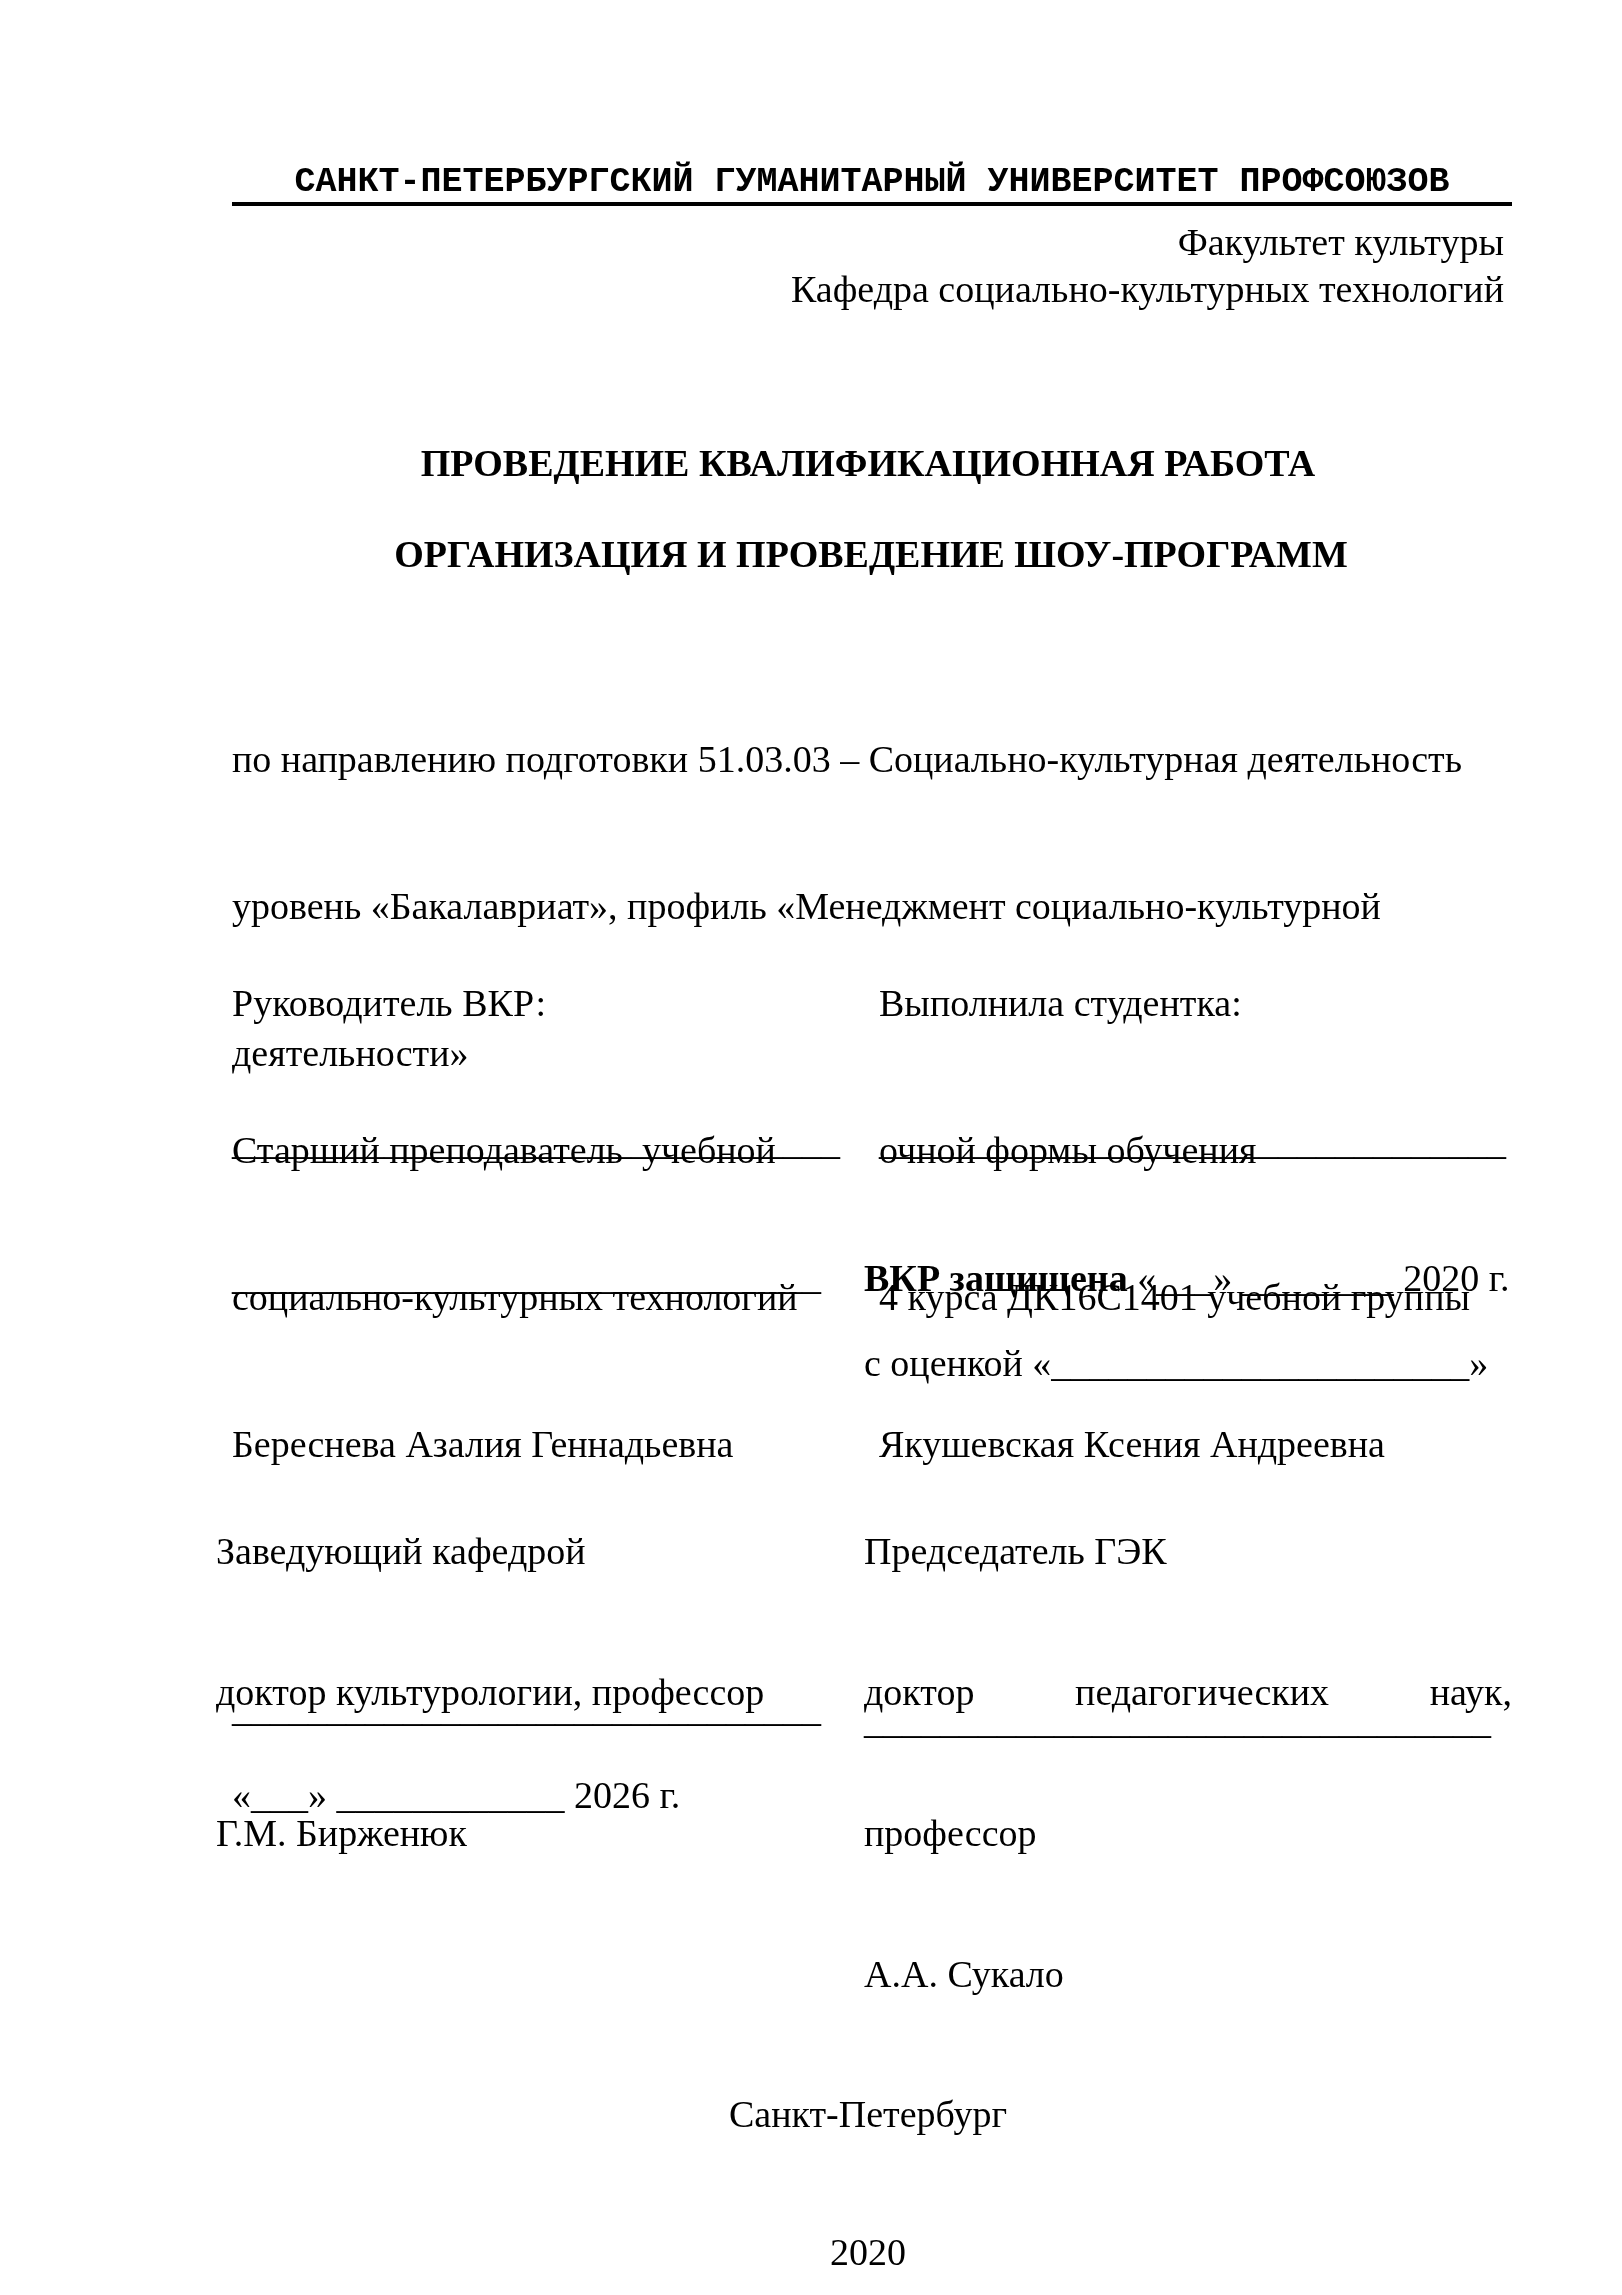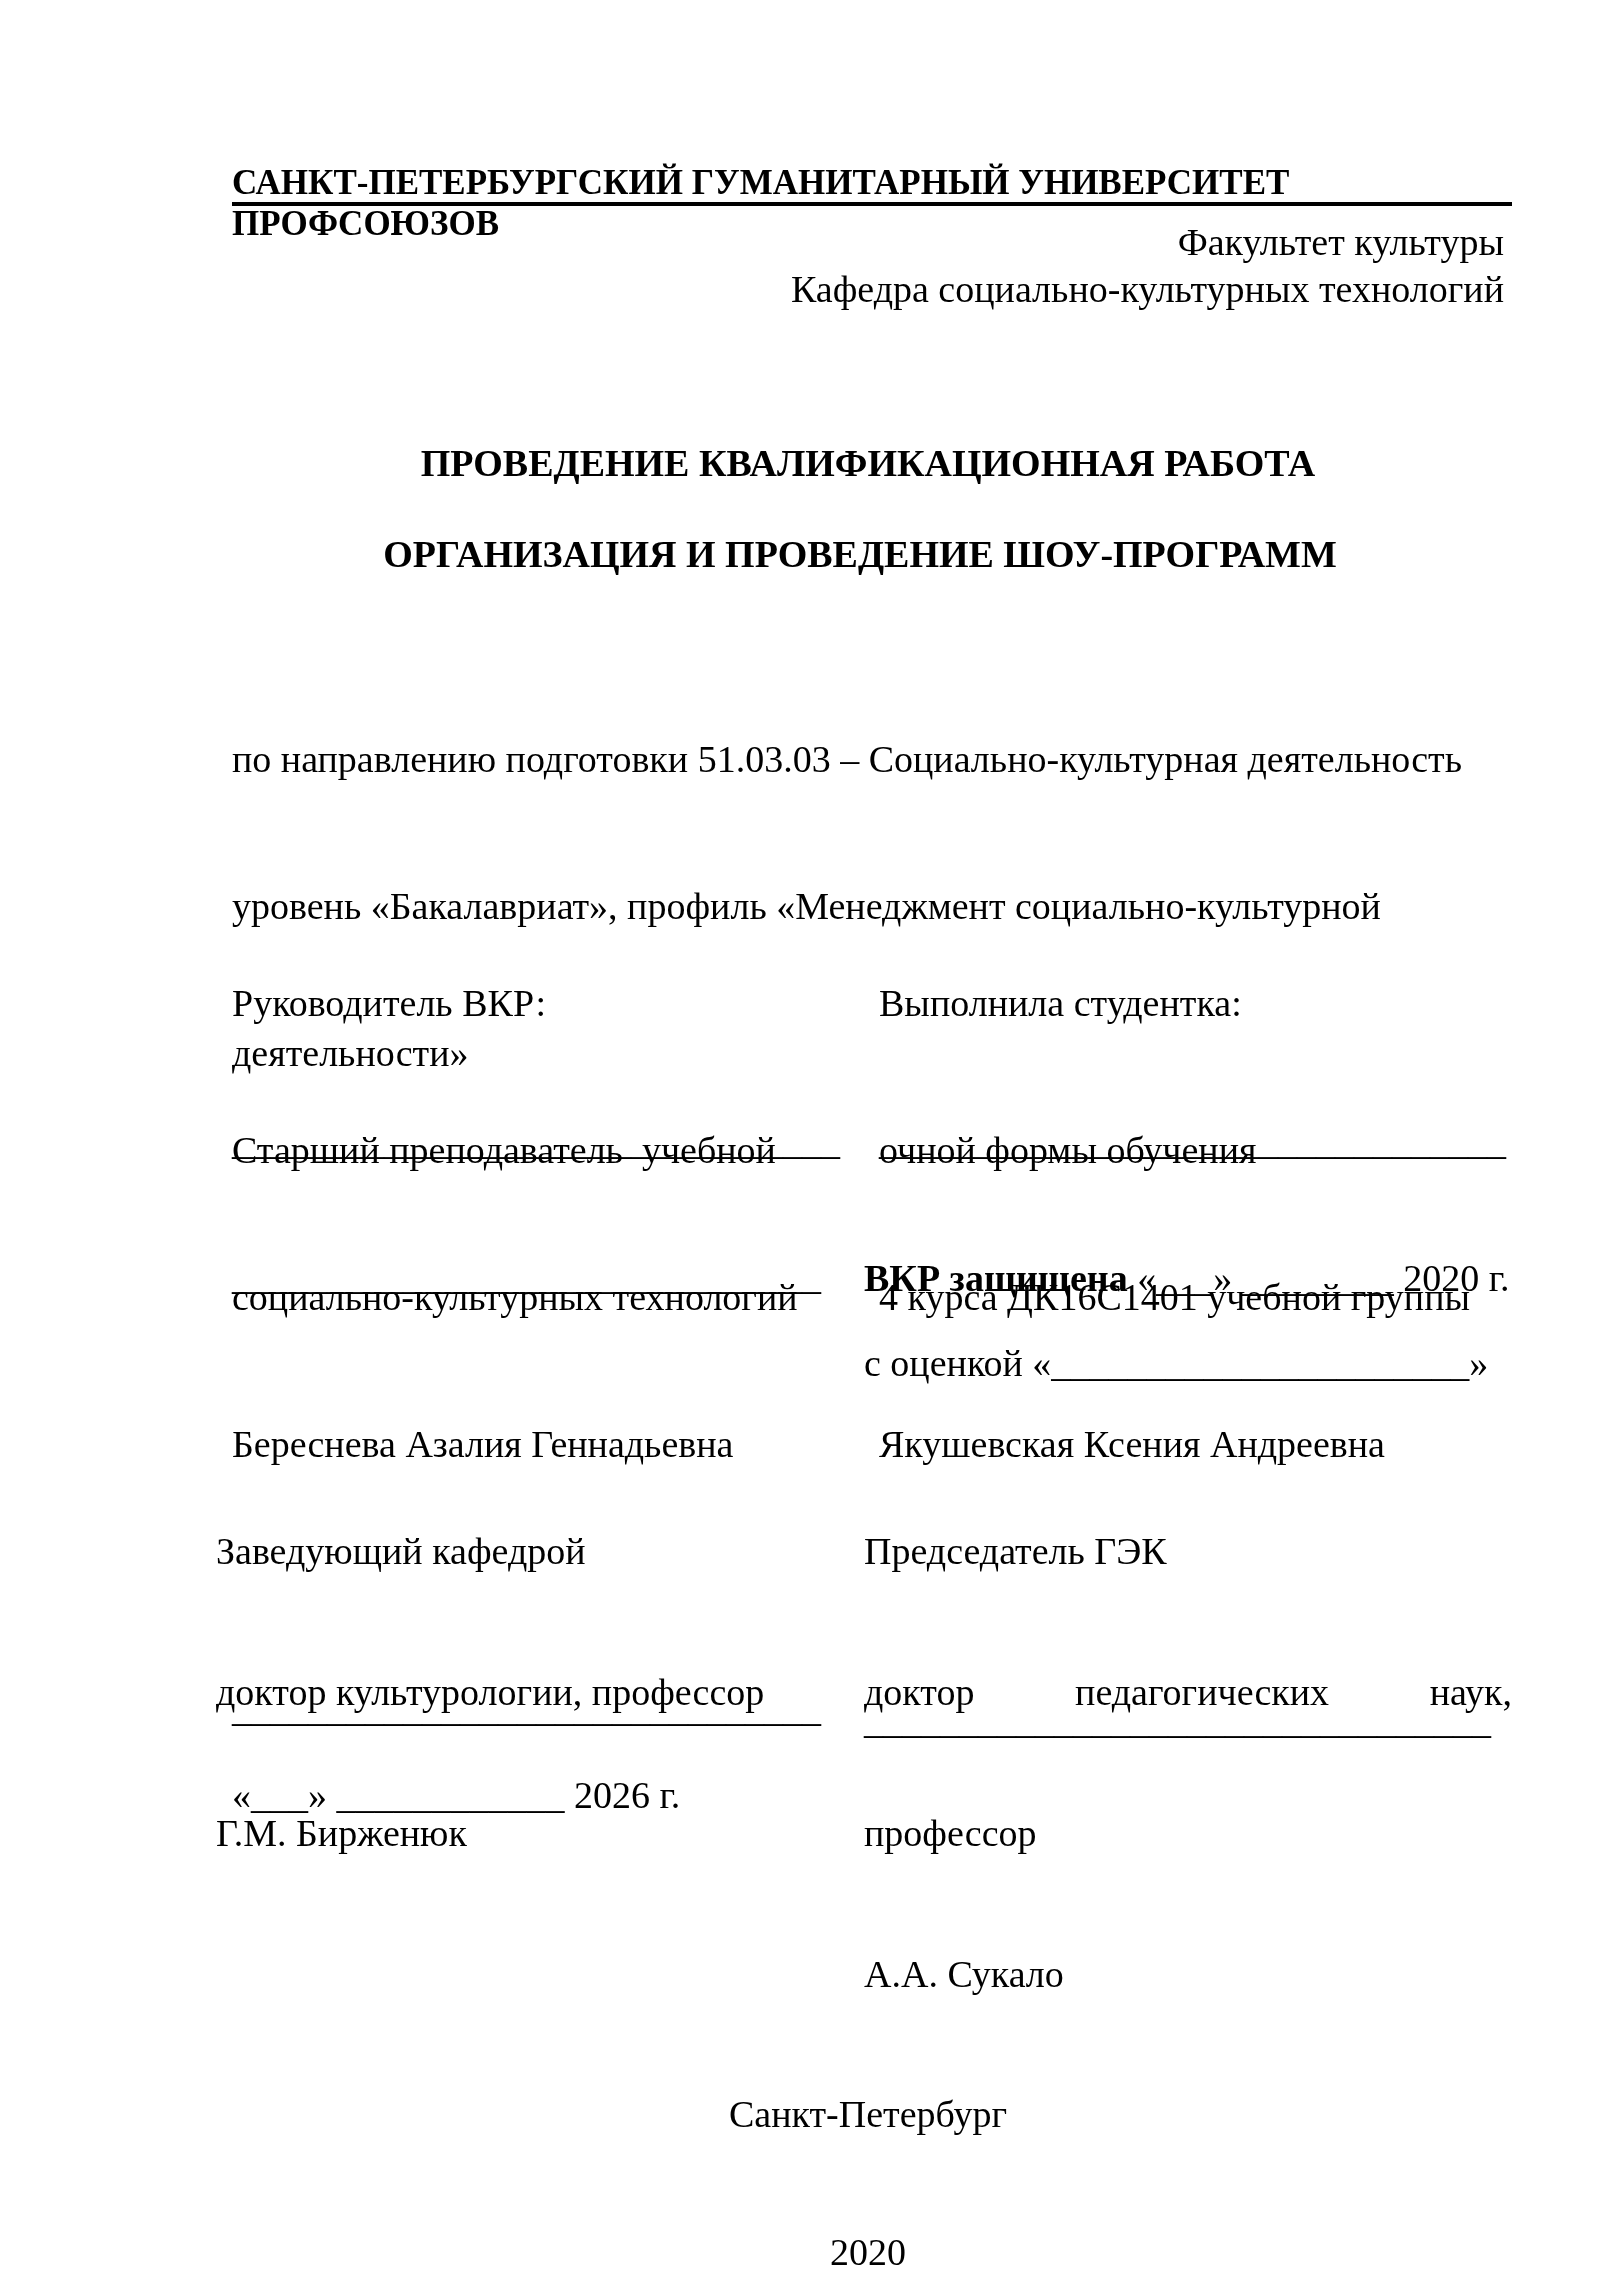--- a/index.html
+++ b/index.html
@@ -13,31 +13,31 @@
     font-family: "Liberation Serif", "DejaVu Serif", serif;
     font-size: 38px;
     overflow: hidden;
   }
   .abs { position: absolute; white-space: pre-wrap; }
   .bold { font-weight: bold; }
 
   .university {
     left: 232px; top: 162px; width: 1280px;
     font-size: 35px; line-height: 41px;
-    font-weight: bold; 
+    font-weight: bold; text-align: center; font-family: Liberation Mono, monospace;
   }
   .rule {
     left: 232px; top: 202px; width: 1280px; height: 3.9px;
     background: #000000;
   }
   .faculty { left: 232px; top: 220px; width: 1272px; line-height: 44px; text-align: right; }
   .department { left: 232px; top: 267px; width: 1272px; line-height: 44px; text-align: right; }
 
   .work-type { left: 232px; top: 441px; width: 1272px; line-height: 44px; font-weight: bold; text-align: center; }
-  .work-title { left: 224px; top: 532px; width: 1272px; line-height: 44px; font-weight: bold; text-align: center; }
+  .work-title { left: 235px; top: 532px; width: 1272px; line-height: 44px; font-weight: bold; text-align: center; }
   .program { left: 232px; top: 637px; width: 1272px; line-height: 49px; }
 
   .sup-block { left: 232px; top: 881px; width: 628px; line-height: 49px; }
   .stu-block { left: 879px; top: 881px; width: 644px; line-height: 49px; }
 
   .sign { line-height: 41px; letter-spacing: 0; }
   .sign-row1-left  { left: 232px;  top: 1121px; }
   .sign-row1-right { left: 879px; top: 1121px; }
   .sign-row2-left  { left: 232px;  top: 1256px; }
   .defense-line    { left: 864px; top: 1256px; width: 675px; line-height: 44px; }

